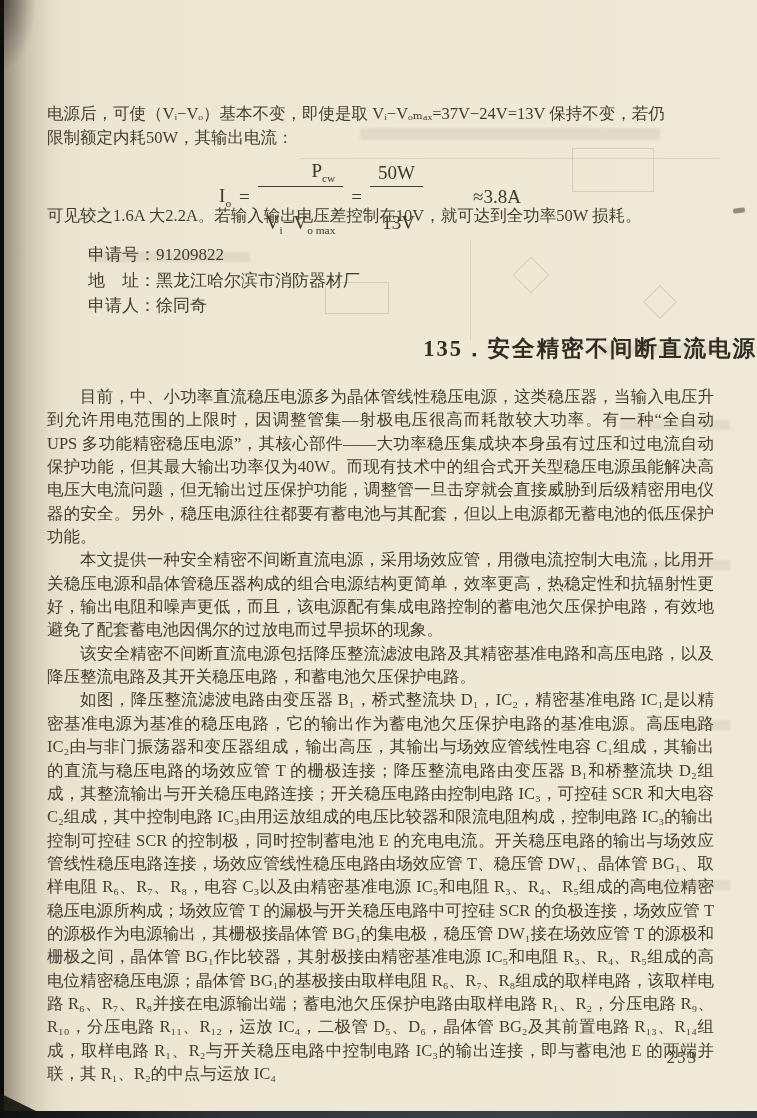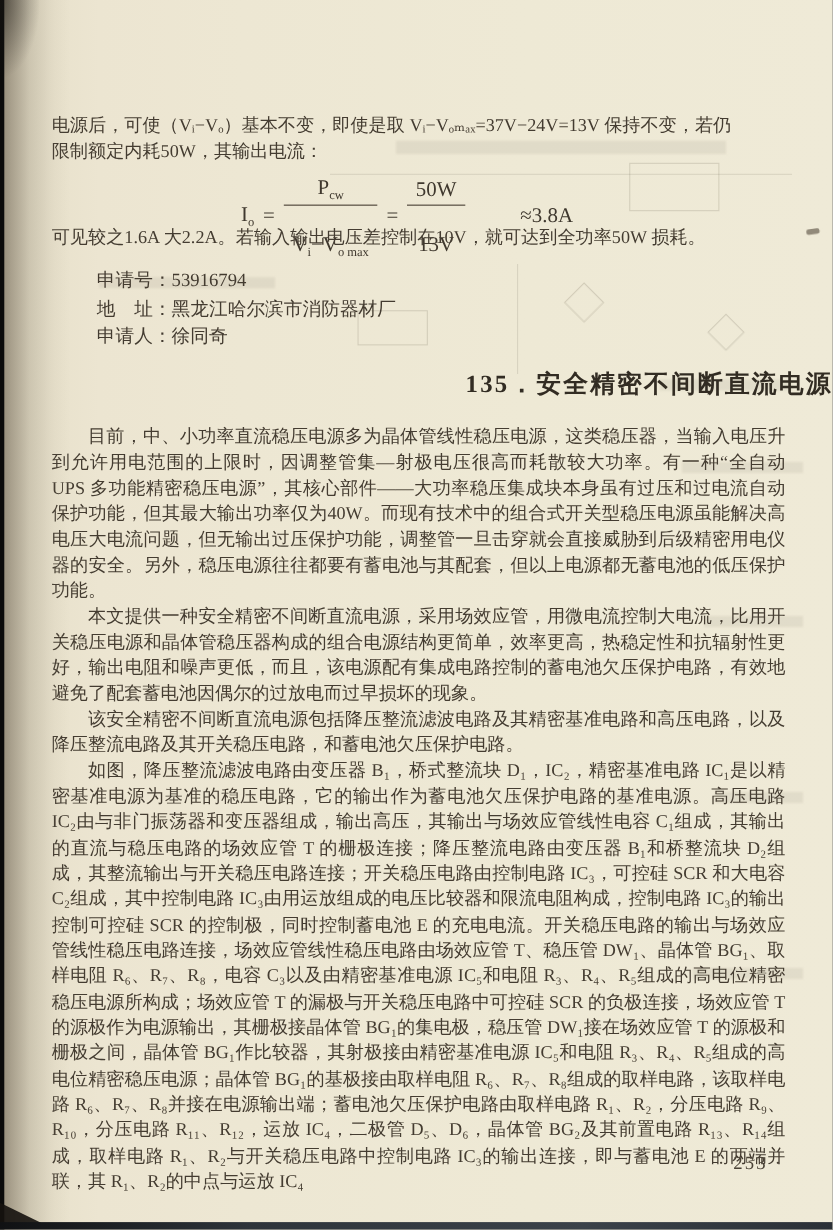--- a/index.html
+++ b/index.html
@@ -35,21 +35,21 @@
     text-align:justify;color:#443c31;}
   .intro{top:102px;}
   .intro .row{display:block;}
   .conclusion{top:203px;line-height:25px;}
   .formula-row{position:absolute;left:0;top:159px;width:740px;text-align:center;
     font-size:19px;color:#3f382e;}
   .formula-row sub{font-size:.6em;}
   .f-item,.f-eq,.f-approx{display:inline-block;vertical-align:middle;}
   .f-eq{padding:0 8px;}
   .f-approx{padding-left:6px;margin-left:44px;}
-  .frac{display:inline-block;vertical-align:middle;text-align:center;}
+  .frac{display:inline-block;vertical-align:middle;text-align:right;}
   .frac .num{display:block;border-bottom:1.4px solid #463e32;padding:1px 8px 2px;}
   .frac .den{display:block;padding:2px 8px 0;margin-top:23px;}
   .application{position:absolute;left:88px;top:242px;width:500px;font-size:17px;
     line-height:25.5px;color:#433b30;}
   .application .row{display:block;}
   .heading{position:absolute;left:0;top:333px;width:757px;text-align:right;
     font-size:22.5px;font-weight:bold;letter-spacing:2px;color:#322c23;}
   .body-text{top:385px;line-height:23.35px;}
   .body-text p{margin:0;text-indent:2em;}
   .page-number{position:absolute;left:0;top:1048px;width:712px;text-align:right;
@@ -81,21 +81,21 @@
     <span class="row">限制额定内耗50W，其输出电流：</span>
   </div>
 
   <div class="formula-row">
     <span class="f-item"><span>I</span><sub>o</sub></span><span class="f-eq">=</span><span class="frac"><span class="num"><span>P</span><sub>cw</sub></span><span class="den"><span>V</span><sub>i</sub><span>−</span><span>V</span><sub>o max</sub></span></span><span class="f-eq">=</span><span class="frac"><span class="num">50W</span><span class="den">13V</span></span><span class="f-approx">≈3.8A</span>
   </div>
 
   <div class="txt conclusion">可见较之1.6A 大2.2A。若输入输出电压差控制在10V，就可达到全功率50W 损耗。</div>
 
   <div class="application">
-    <span class="row"><span>申请号：</span><span>53916794</span></span>
+    <span class="row"><span>申请号：</span><span>91209822</span></span>
     <span class="row"><span>地　址：</span><span>黑龙江哈尔滨市消防器材厂</span></span>
     <span class="row"><span>申请人：</span><span>徐同奇</span></span>
   </div>
 
   <div class="heading">135．安全精密不间断直流电源</div>
 
   <div class="txt body-text">
     <p>目前，中、小功率直流稳压电源多为晶体管线性稳压电源，这类稳压器，当输入电压升到允许用电范围的上限时，因调整管集—射极电压很高而耗散较大功率。有一种“全自动 UPS 多功能精密稳压电源”，其核心部件——大功率稳压集成块本身虽有过压和过电流自动保护功能，但其最大输出功率仅为40W。而现有技术中的组合式开关型稳压电源虽能解决高电压大电流问题，但无输出过压保护功能，调整管一旦击穿就会直接威胁到后级精密用电仪器的安全。另外，稳压电源往往都要有蓄电池与其配套，但以上电源都无蓄电池的低压保护功能。</p>
     <p>本文提供一种安全精密不间断直流电源，采用场效应管，用微电流控制大电流，比用开关稳压电源和晶体管稳压器构成的组合电源结构更简单，效率更高，热稳定性和抗辐射性更好，输出电阻和噪声更低，而且，该电源配有集成电路控制的蓄电池欠压保护电路，有效地避免了配套蓄电池因偶尔的过放电而过早损坏的现象。</p>
     <p>该安全精密不间断直流电源包括降压整流滤波电路及其精密基准电路和高压电路，以及降压整流电路及其开关稳压电路，和蓄电池欠压保护电路。</p>

